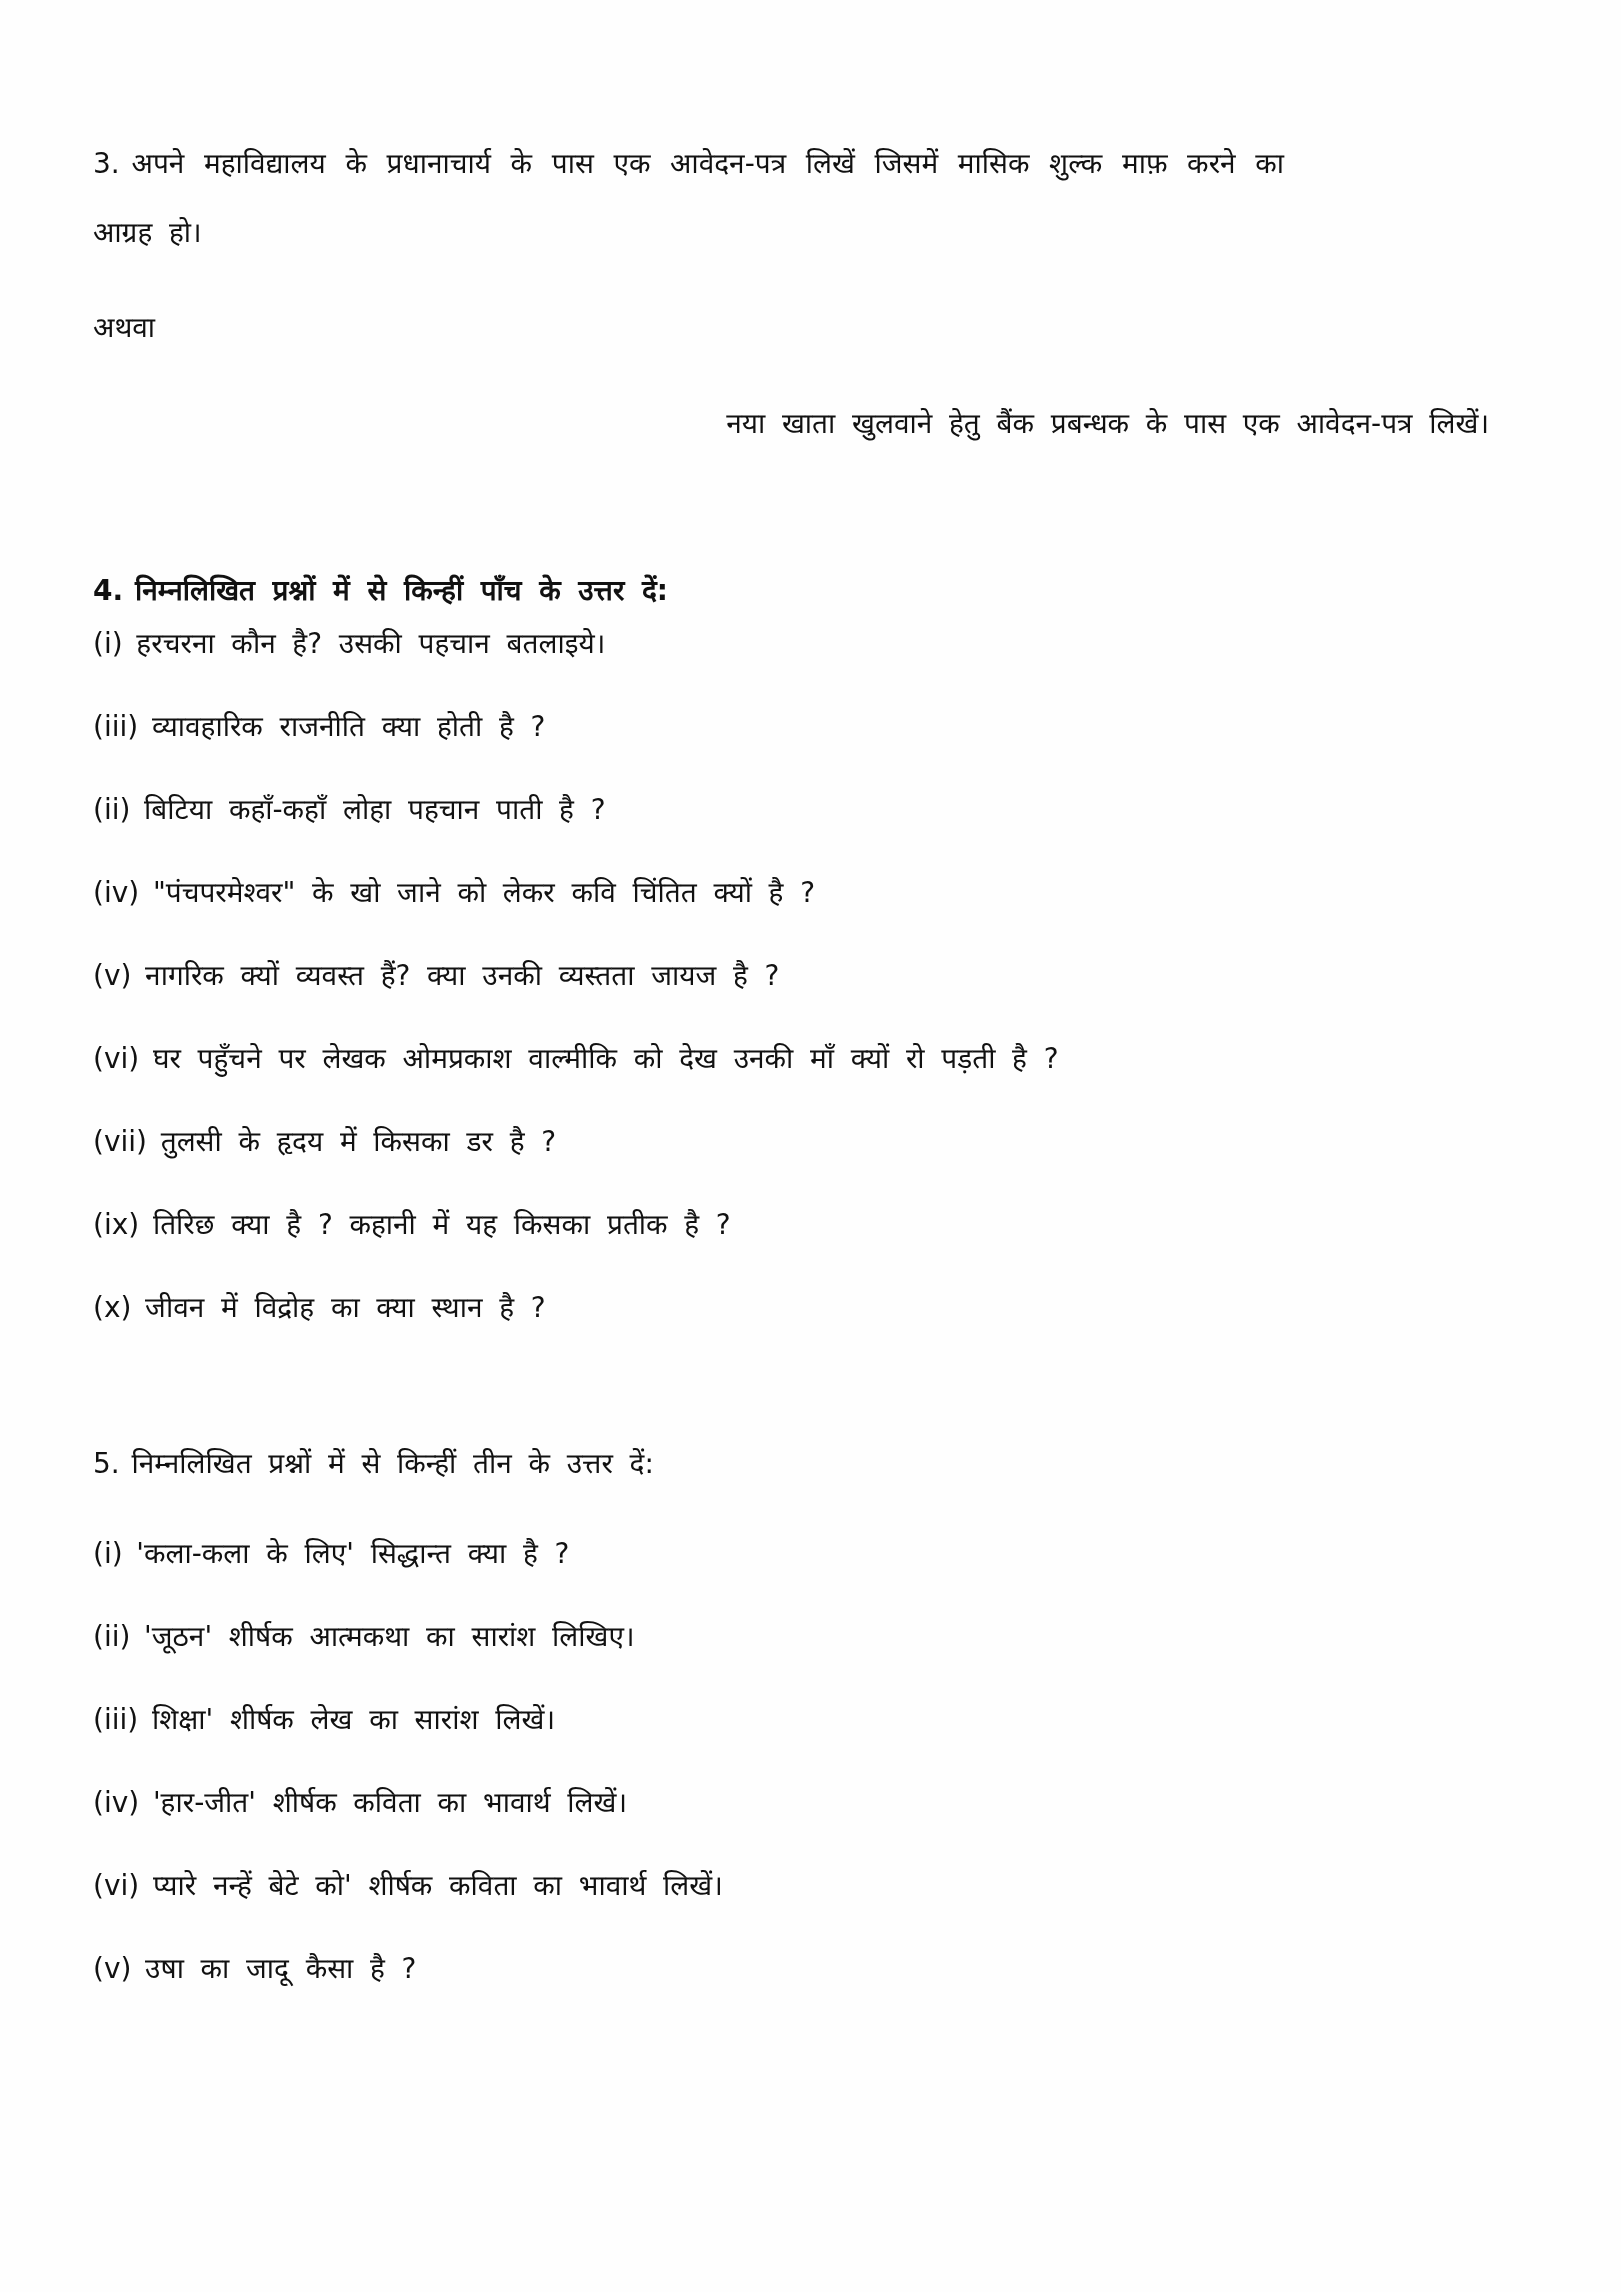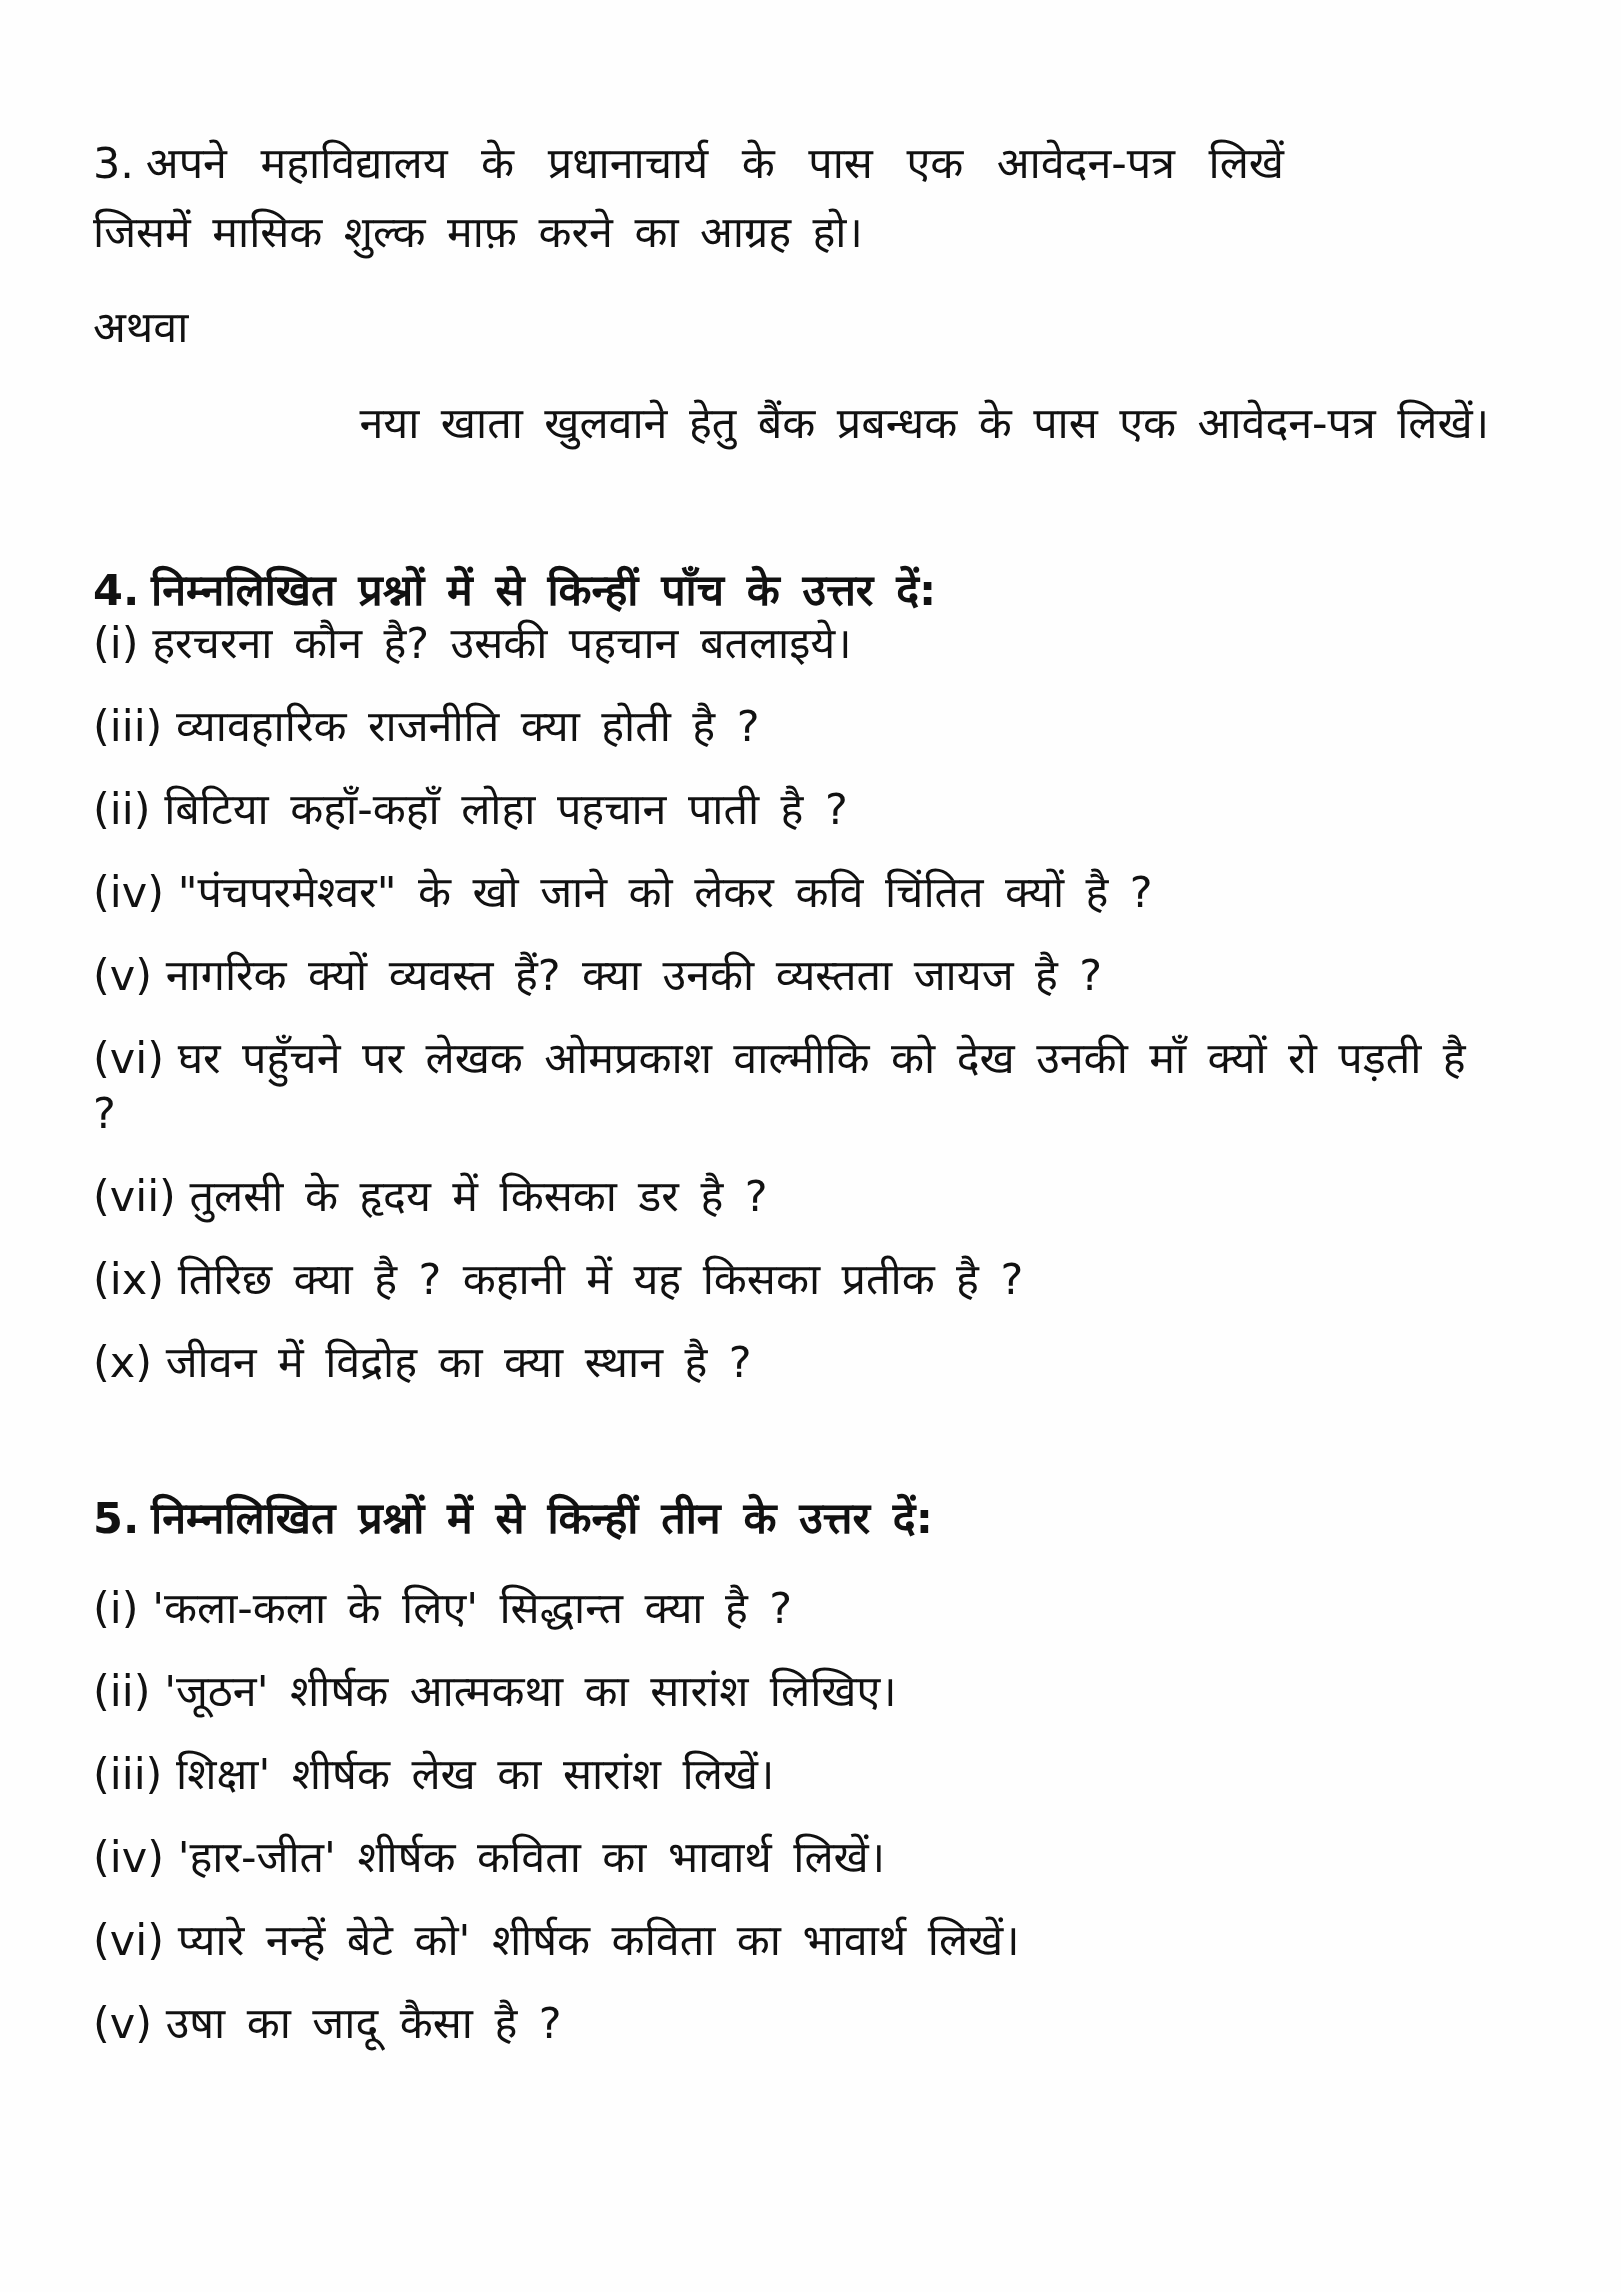--- a/index.html
+++ b/index.html
@@ -13,21 +13,21 @@
     height: 2293px;
     background: #fefefe;
     color: #111111;
     font-family: "DejaVu Sans", sans-serif;
     box-sizing: border-box;
     padding: 129px 93px 0 93px;
     overflow: hidden;
   }
   .doc {
     width: 1396px;
-    font-size: 43px;
+    font-size: 28px;
     word-spacing: 7.8px;
   }
   .q3-text {
     margin: 0;
     max-width: 1191px;
     line-height: 69px;
     text-align: justify;
   }
   .q-number {
     margin-right: 11.8px;
@@ -42,21 +42,21 @@
   .alt-text {
     margin: 0;
     line-height: 51px;
     text-align: right;
   }
   .section-heading {
     margin: 0;
     line-height: 51px;
   }
   .q4-heading { margin-top: 116px; font-weight: bold; }
-  .q5-heading { margin-top: 103px; font-weight: bold; }
+  .q5-heading { margin-top: 103px; }
   .items {
   }
   .q5-items {
     margin-top: 37px;
   }
   .item {
     line-height: 55px;
     margin-bottom: 28px;
   }
   .item-label {

